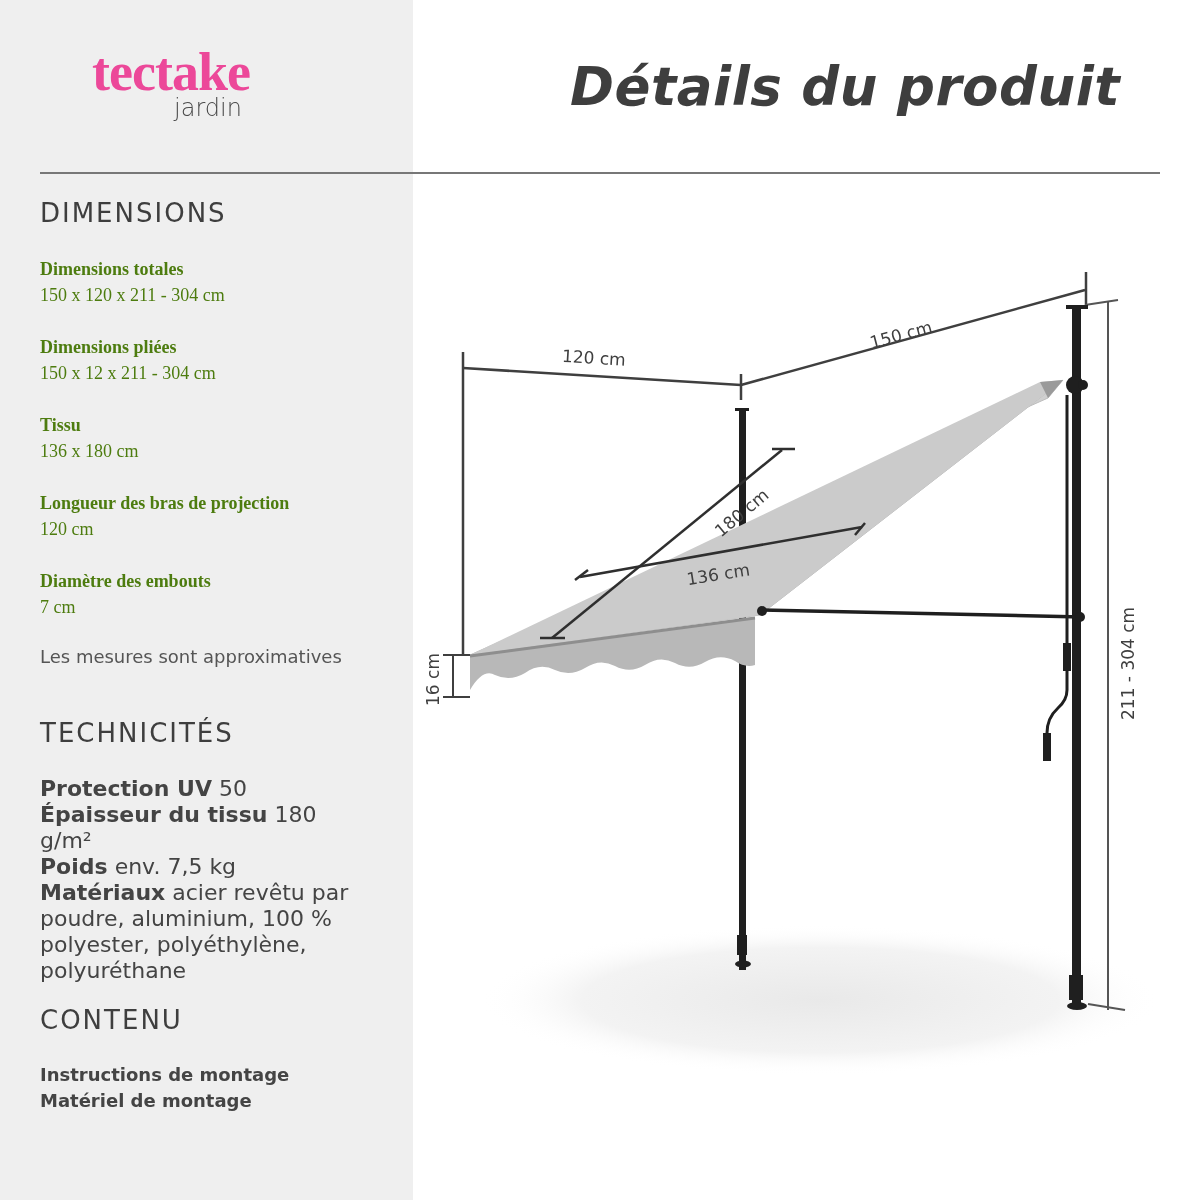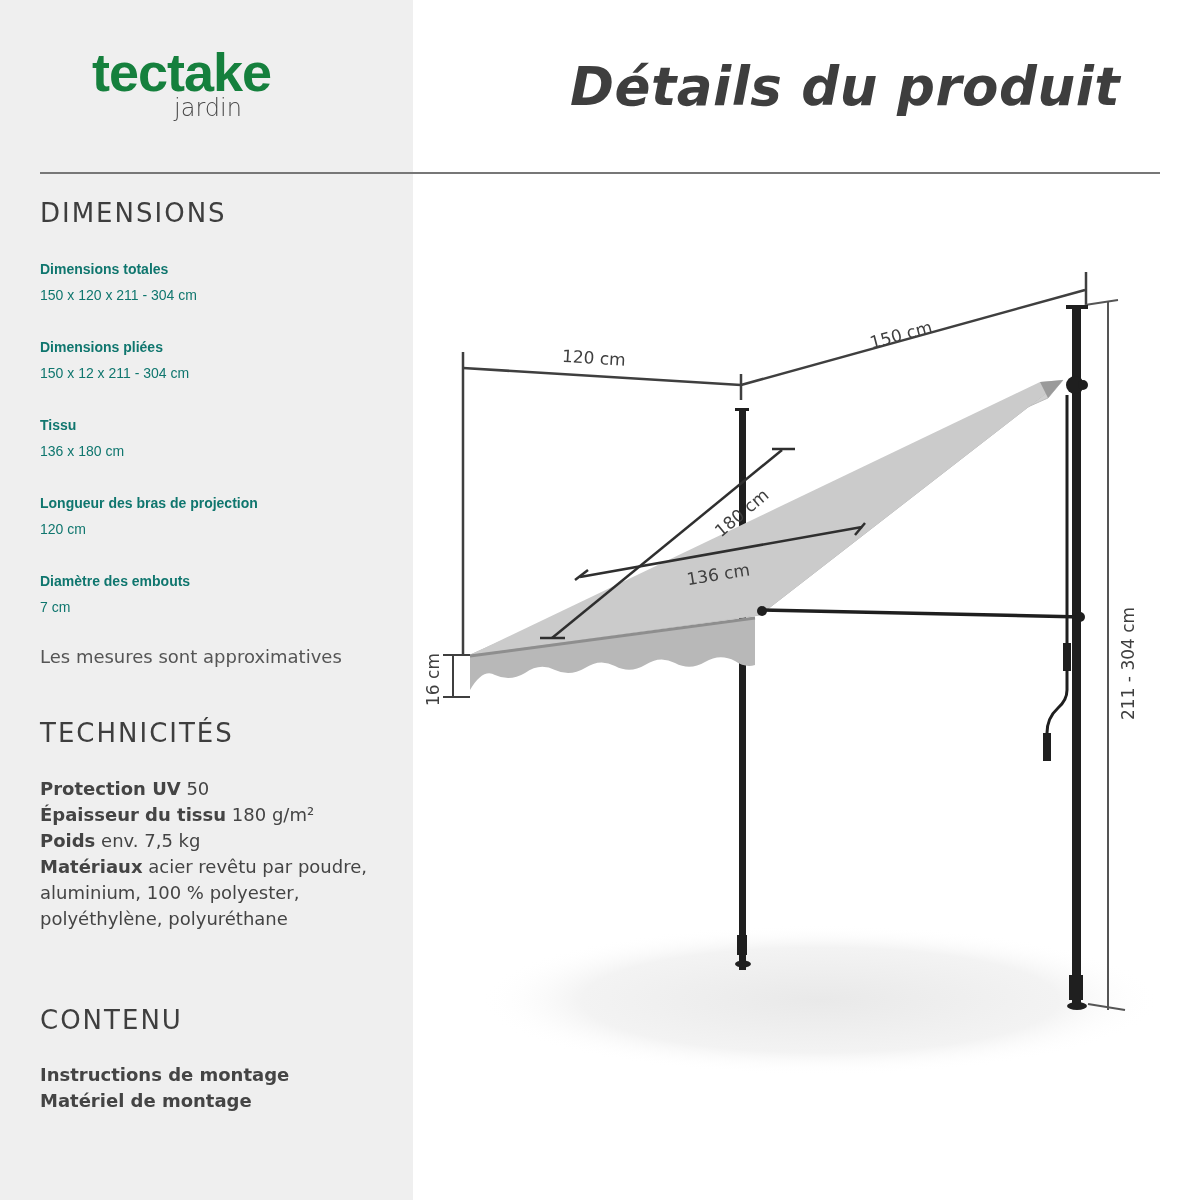--- a/index.html
+++ b/index.html
@@ -1,29 +1,29 @@
 <!DOCTYPE html>
 <html><head>
 <meta charset="utf-8">
 <style>
   * { box-sizing: border-box; margin: 0; padding: 0; }
   html, body { width: 1200px; height: 1200px; overflow: hidden; background: #ffffff; }
   body { position: relative; font-family: "Liberation Sans", "DejaVu Sans", sans-serif; color: #3f3f3f; }
   .left-panel { position: absolute; left: 0; top: 0; width: 413px; height: 1200px; background: #efefef; }
   .logo { position: absolute; left: 92px; top: 42px; width: 232px; }
-  .logo-main { display: block; font-family: Liberation Sans, sans-serif; font-weight: bold; font-size: 54px; letter-spacing: -1px; color: #15803d; line-height: 60px; }
+  .logo-main { display: block; font-family: Liberation Serif, serif; font-weight: bold; font-size: 54px; letter-spacing: -1px; color: #ec4899; line-height: 60px; }
   .logo-sub { display: block; text-align: center; font-family: "DejaVu Sans", sans-serif; font-size: 24px; color: #4a4a4a; line-height: 24px; margin-top: -6px; font-weight: 300; }
   .page-title { position: absolute; left: 570px; top: 52px; font-family: "DejaVu Sans", sans-serif; font-weight: bold; font-size: 53px; color: #3e3e3e; letter-spacing: 0.5px; line-height: 70px; font-style: italic; }
   .divider { position: absolute; left: 40px; top: 172px; width: 1120px; height: 2px; background: #777; }
   .section-title { position: absolute; left: 40px; font-family: "DejaVu Sans", sans-serif; font-size: 26px; letter-spacing: 2px; color: #3e3e3e; font-weight: normal; }
-  .spec { position: absolute; left: 40px; font-family: Liberation Sans, sans-serif; font-size: 14px; line-height: 26px; color: #0f766e; }
+  .spec { position: absolute; left: 40px; font-family: Liberation Serif, serif; font-size: 18px; line-height: 26px; color: #4d7c0f; }
   .spec .k { font-weight: bold; display: block; }
   .spec .v { display: block; }
   .note { position: absolute; left: 40px; top: 646px; font-family: "DejaVu Sans", sans-serif; font-size: 18px; color: #555; }
-  .tech { position: absolute; left: 40px; top: 776px; width: 330px; font-family: "DejaVu Sans", sans-serif; font-size: 18px; line-height: 26px; color: #444; }
+  .tech { position: absolute; left: 40px; top: 776px; width: 330px; font-family: "DejaVu Sans", sans-serif; font-size: 22px; line-height: 26px; color: #444; }
   .tech b { font-weight: bold; }
   .contents { position: absolute; left: 40px; top: 1062px; font-family: "DejaVu Sans", sans-serif; font-size: 18px; line-height: 26px; font-weight: bold; color: #444; }
   .contents div { display: block; }
   .illustration { position: absolute; left: 413px; top: 180px; width: 787px; height: 1020px; }
   .dim-label { font-family: "DejaVu Sans", sans-serif; font-size: 17px; fill: #3f3f3f; }
 </style>
 </head>
 <body>
 
 <div class="left-panel"></div>

